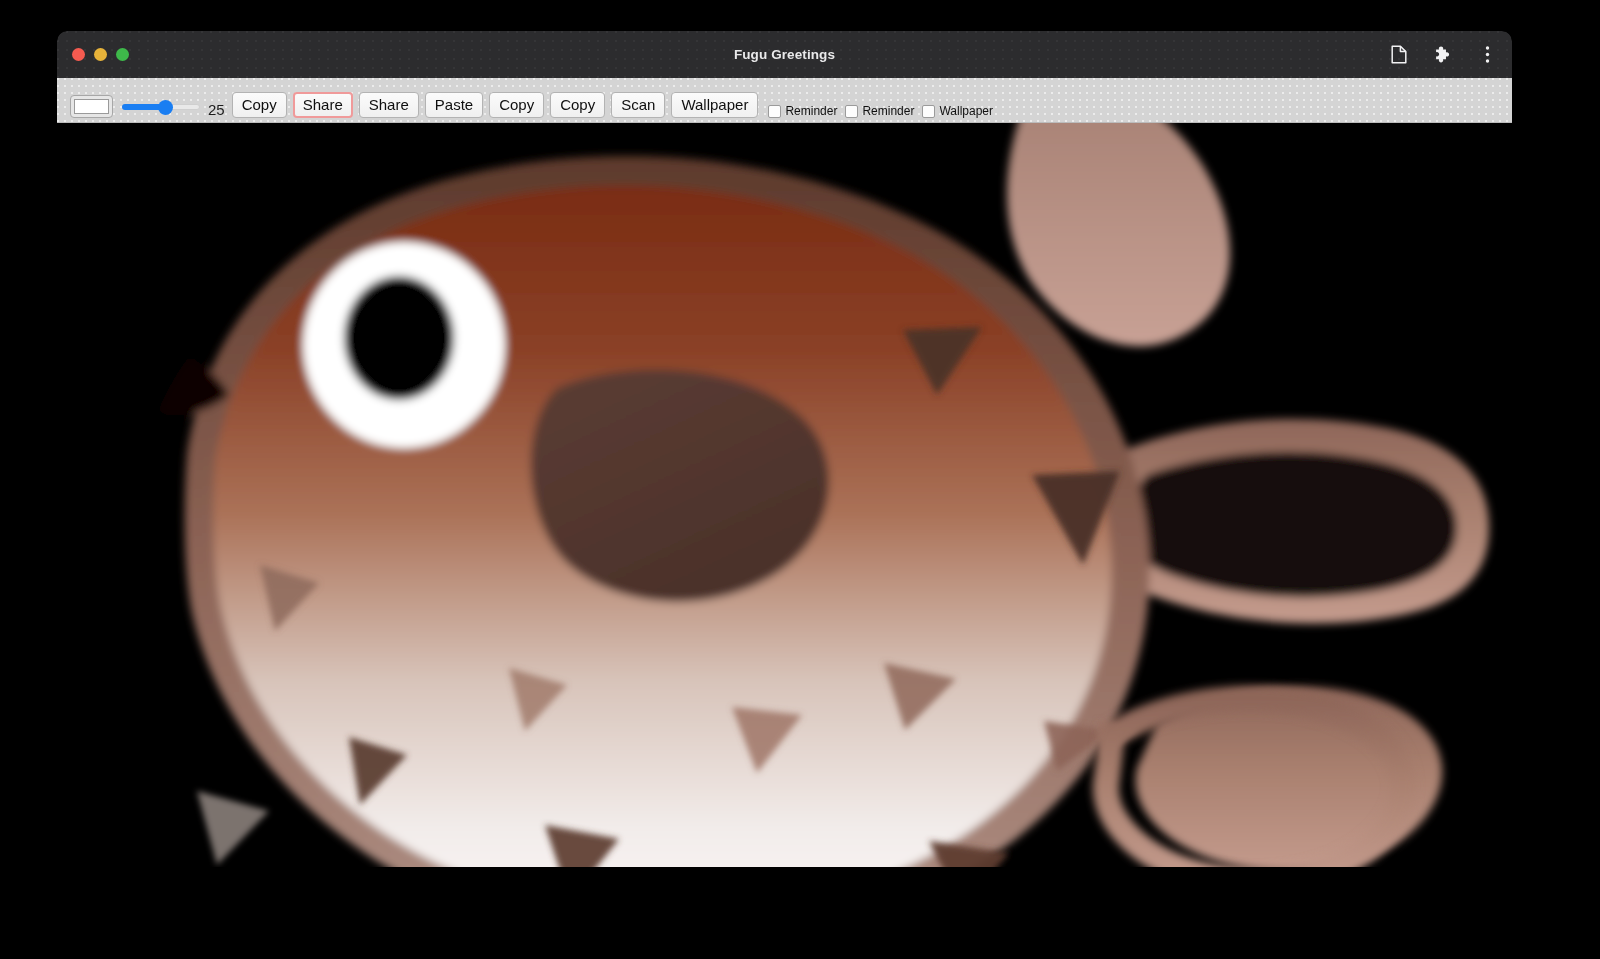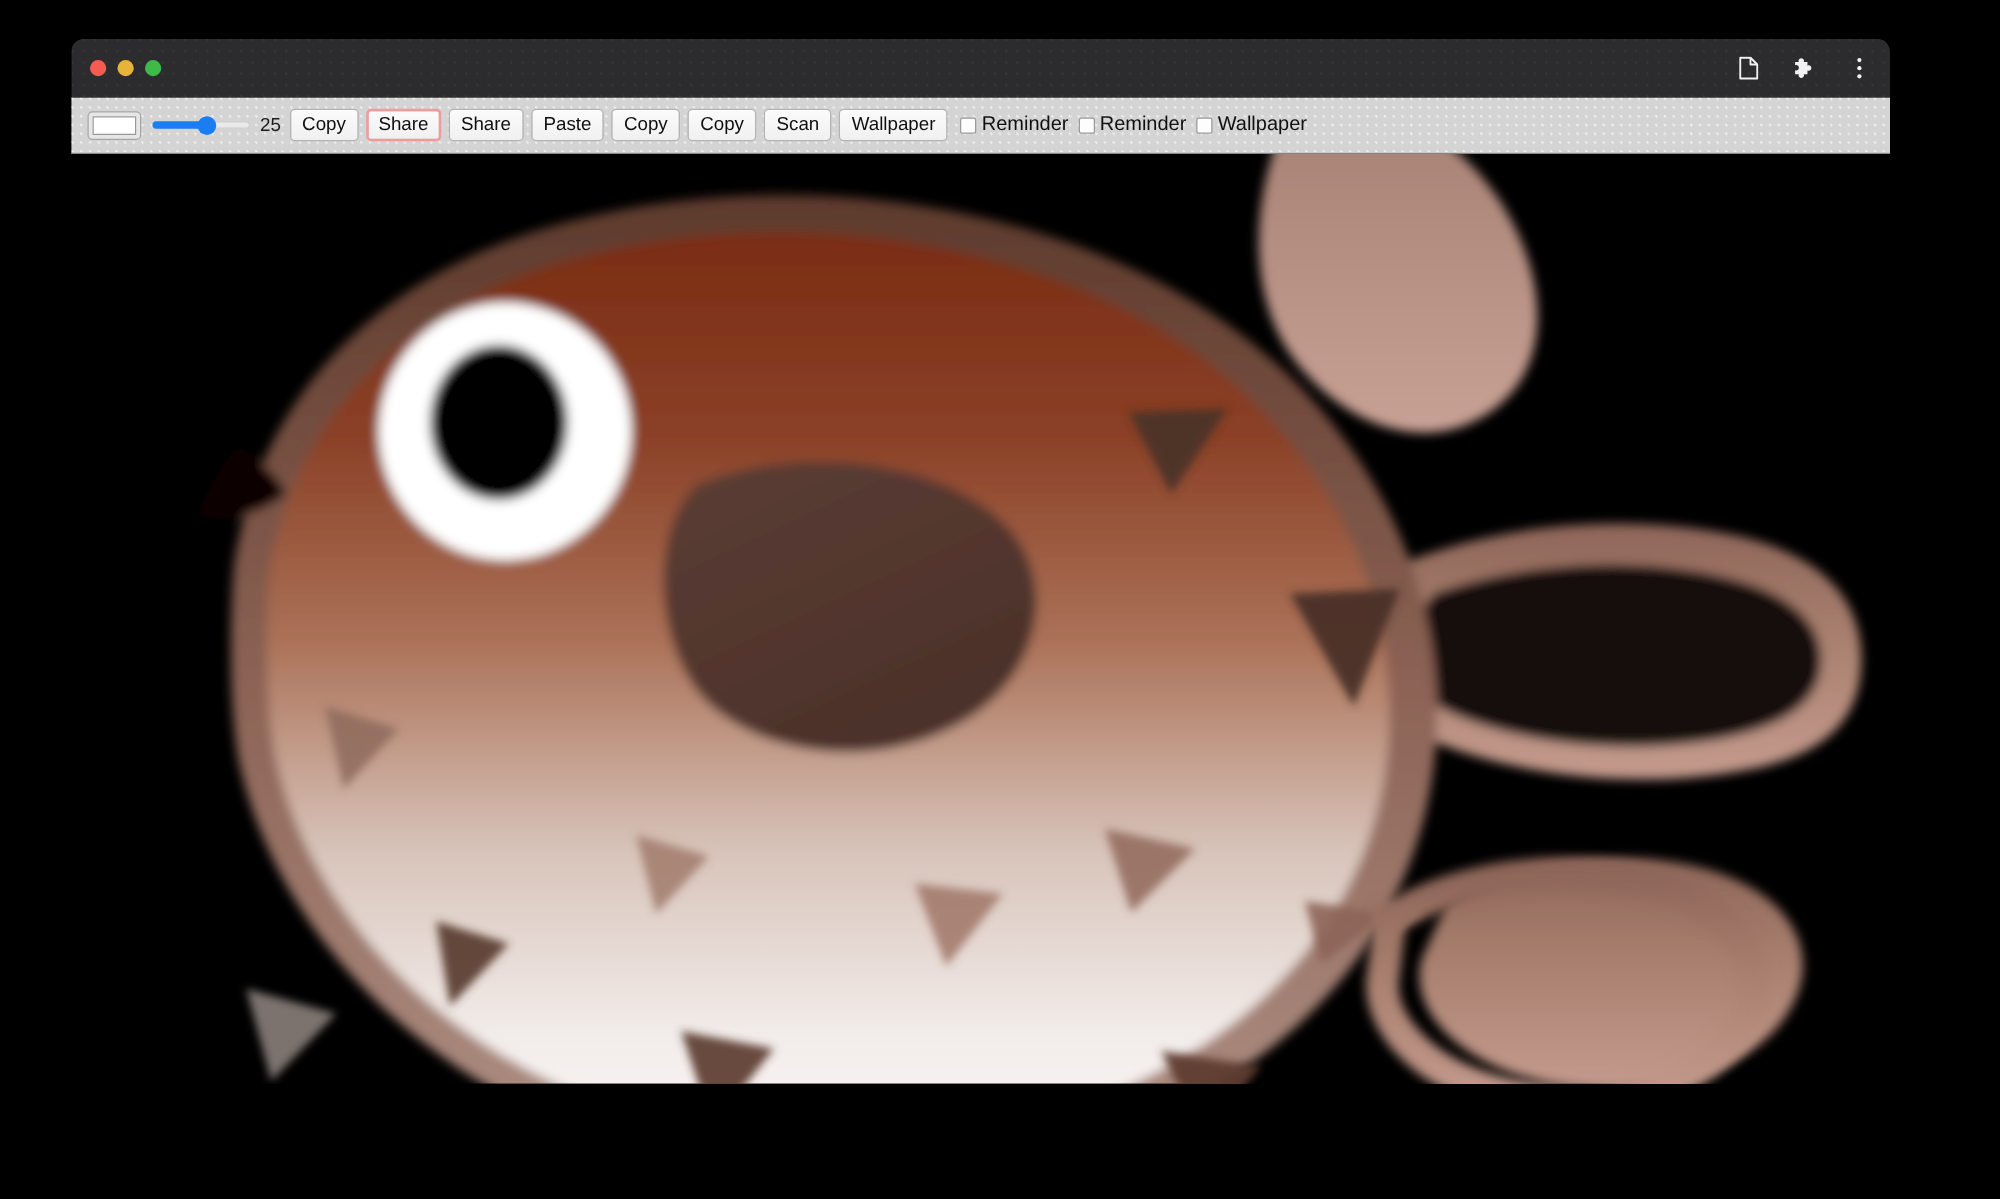--- a/index.html
+++ b/index.html
@@ -97,21 +97,21 @@
   
   .toolbar {
     flex: 0 0 45px;
     height: 45px;
     background: #d4d4d4;
     background-image:
       radial-gradient(circle at 1px 1px, rgba(255,255,255,0.55) 1px, transparent 1px);
     background-size: 7px 7px;
     border-bottom: 1px solid #bcbcbc;
     display: flex;
-    align-items: center;
+    align-items: flex-end;
     padding: 4px 8px;
     gap: 0;
     box-sizing: border-box;
     overflow: hidden;
   }
 
   .color-swatch {
     width: 43px;
     height: 23px;
     border: 1px solid #a7a7a7;
@@ -209,21 +209,21 @@
     width: 13px;
     height: 13px;
     border: 1px solid #9b9b9b;
     border-radius: 2px;
     background: #fdfdfd;
     box-sizing: border-box;
     margin-right: 4px;
     flex: 0 0 auto;
   }
   .clabel {
-    font-size: 16px;
+    font-size: 12px;
     color: #101010;
   }
 
   
   .canvas {
     position: relative;
     flex: 1 1 auto;
     background: #000000;
     overflow: hidden;
   }
@@ -237,20 +237,21 @@
 
   <div class="window">
 
     <div class="titlebar">
       <div class="traffic">
         <div class="dot red"></div>
         <div class="dot yellow"></div>
         <div class="dot green"></div>
       </div>
 
+      <div class="win-title">Fugu Greetings</div>
 
       <div class="title-actions">
         <div class="ticon">
           <svg width="16" height="19" viewBox="0 0 16 19" aria-hidden="true">
             <path d="M1.2 1.2 h8.2 L14.8 6.6 V17.8 H1.2 Z" fill="none" stroke="#f2f2f3" stroke-width="1.5" stroke-linejoin="round"></path>
             <path d="M9.4 1.2 V6.6 H14.8" fill="none" stroke="#f2f2f3" stroke-width="1.5" stroke-linejoin="round"></path>
           </svg>
         </div>
         <div class="ticon">
           <svg width="19" height="19" viewBox="0 0 20 20" aria-hidden="true">

